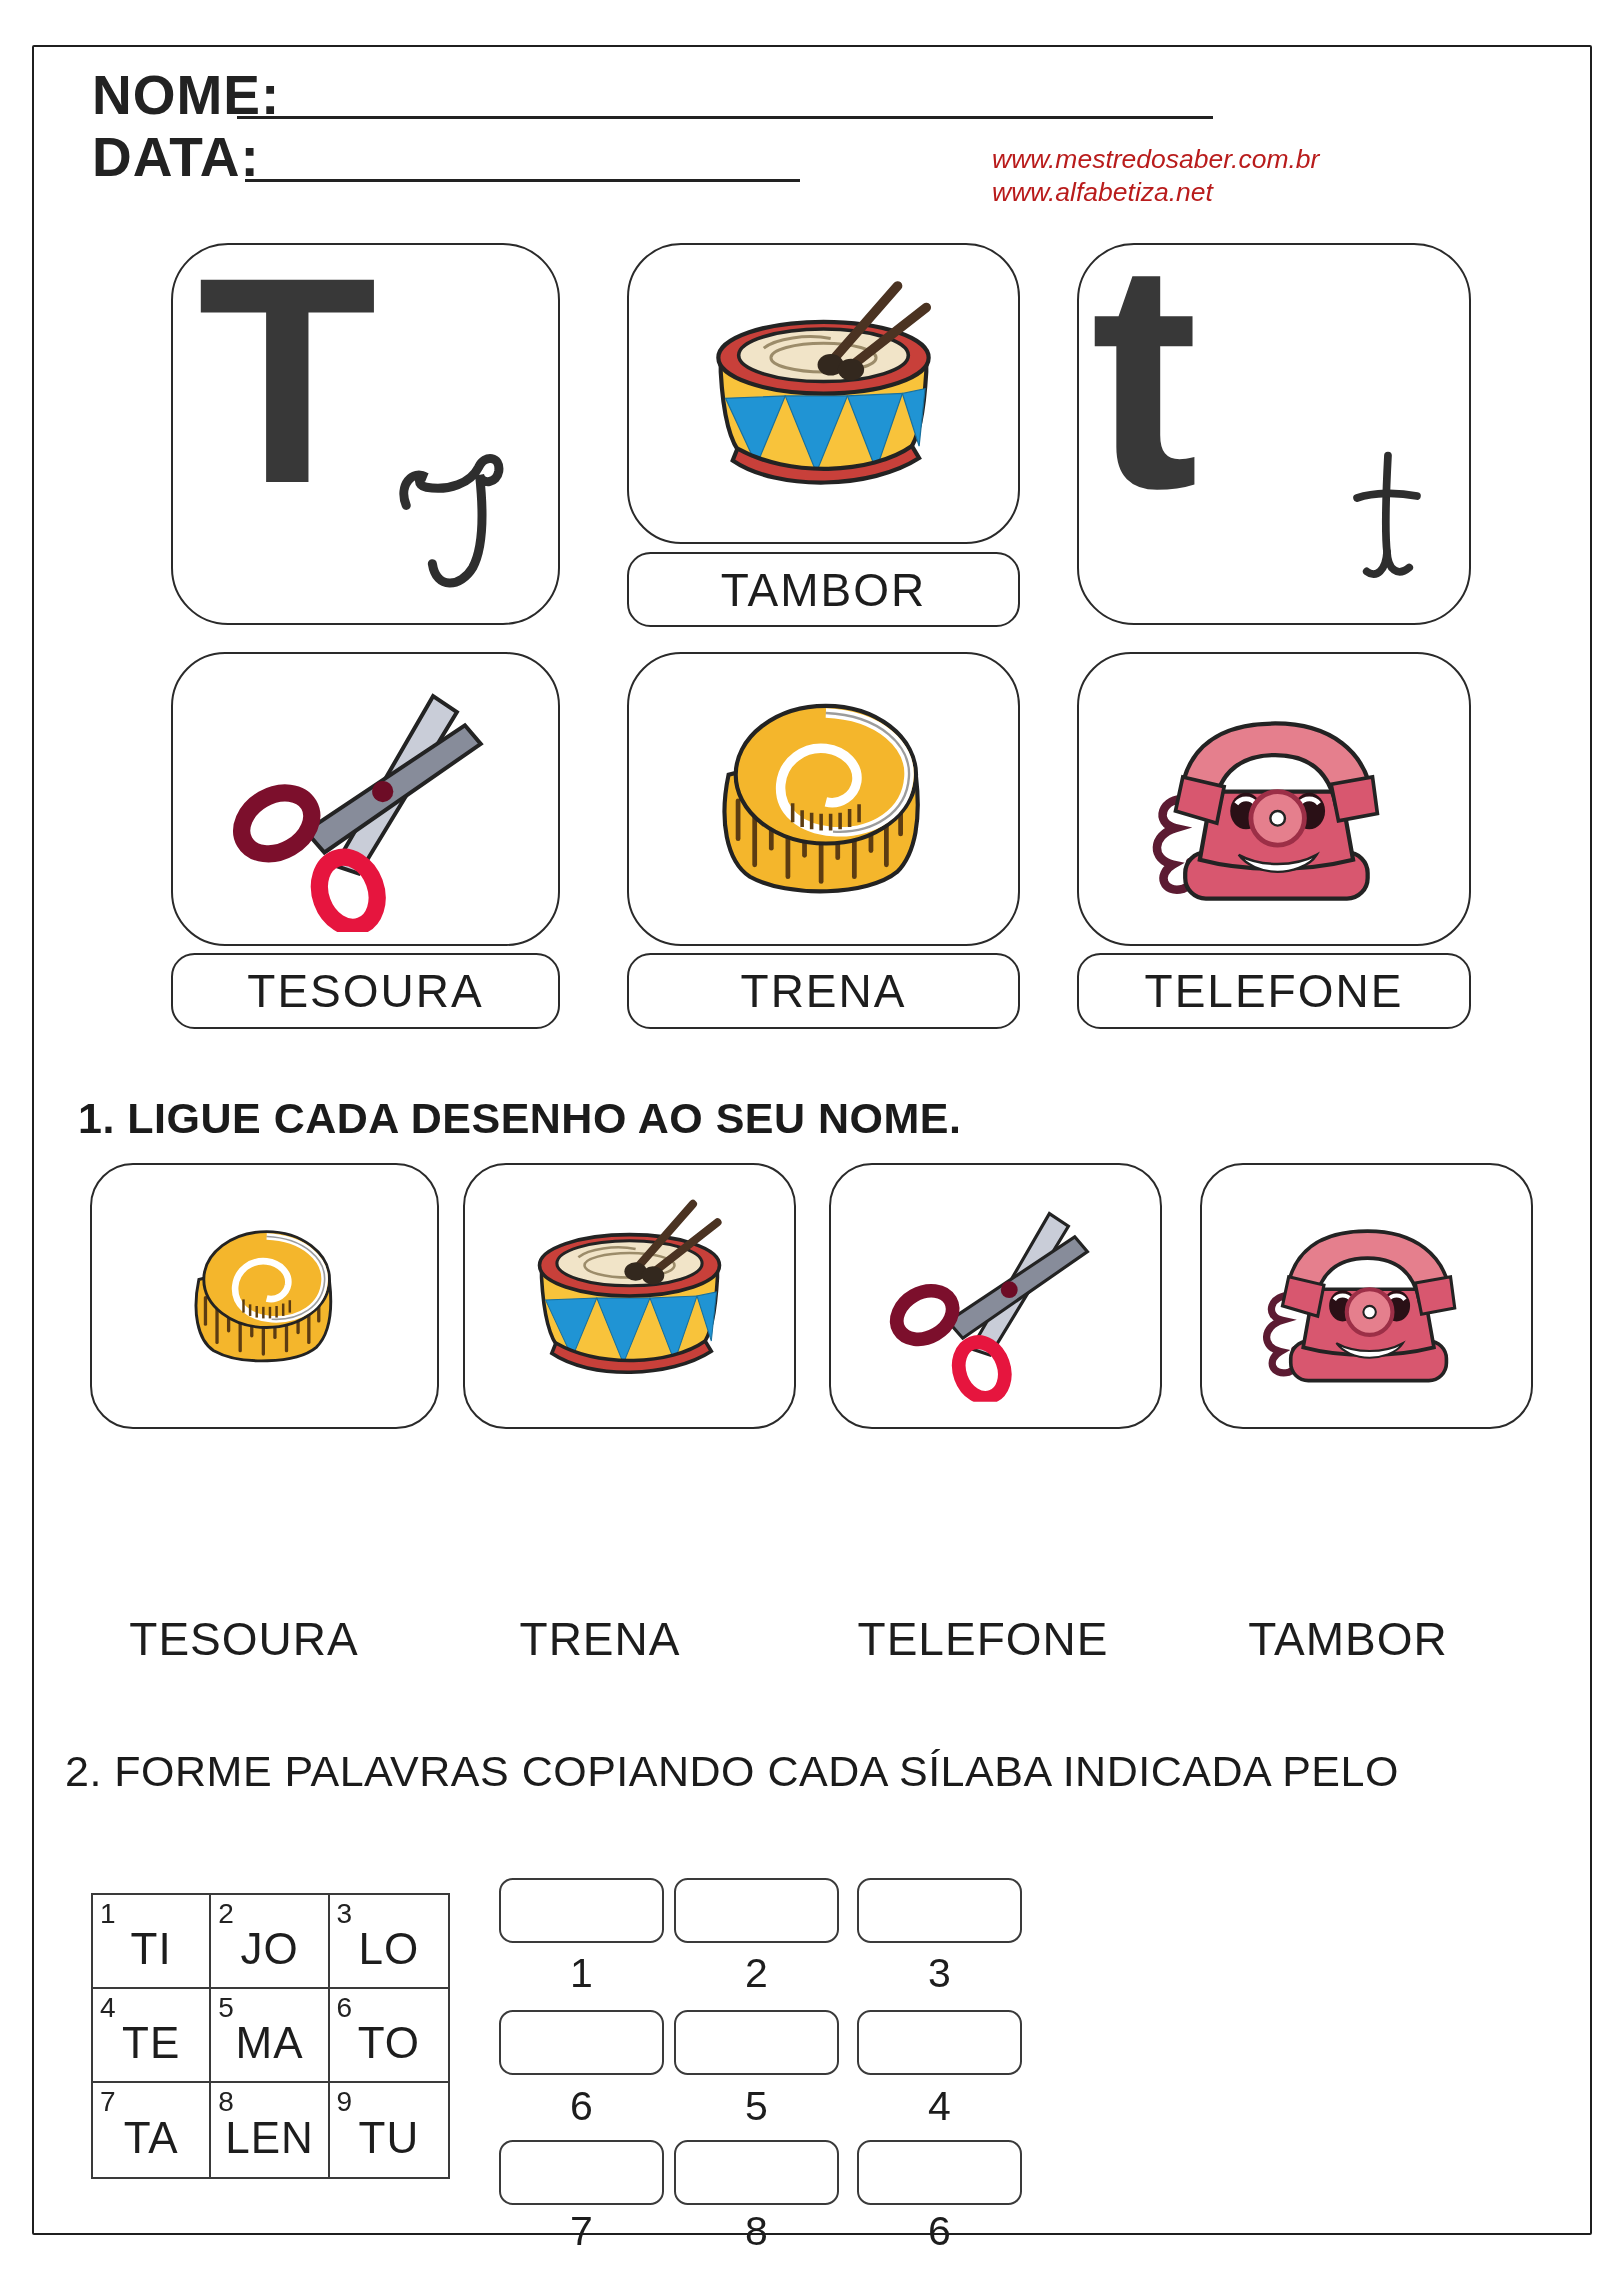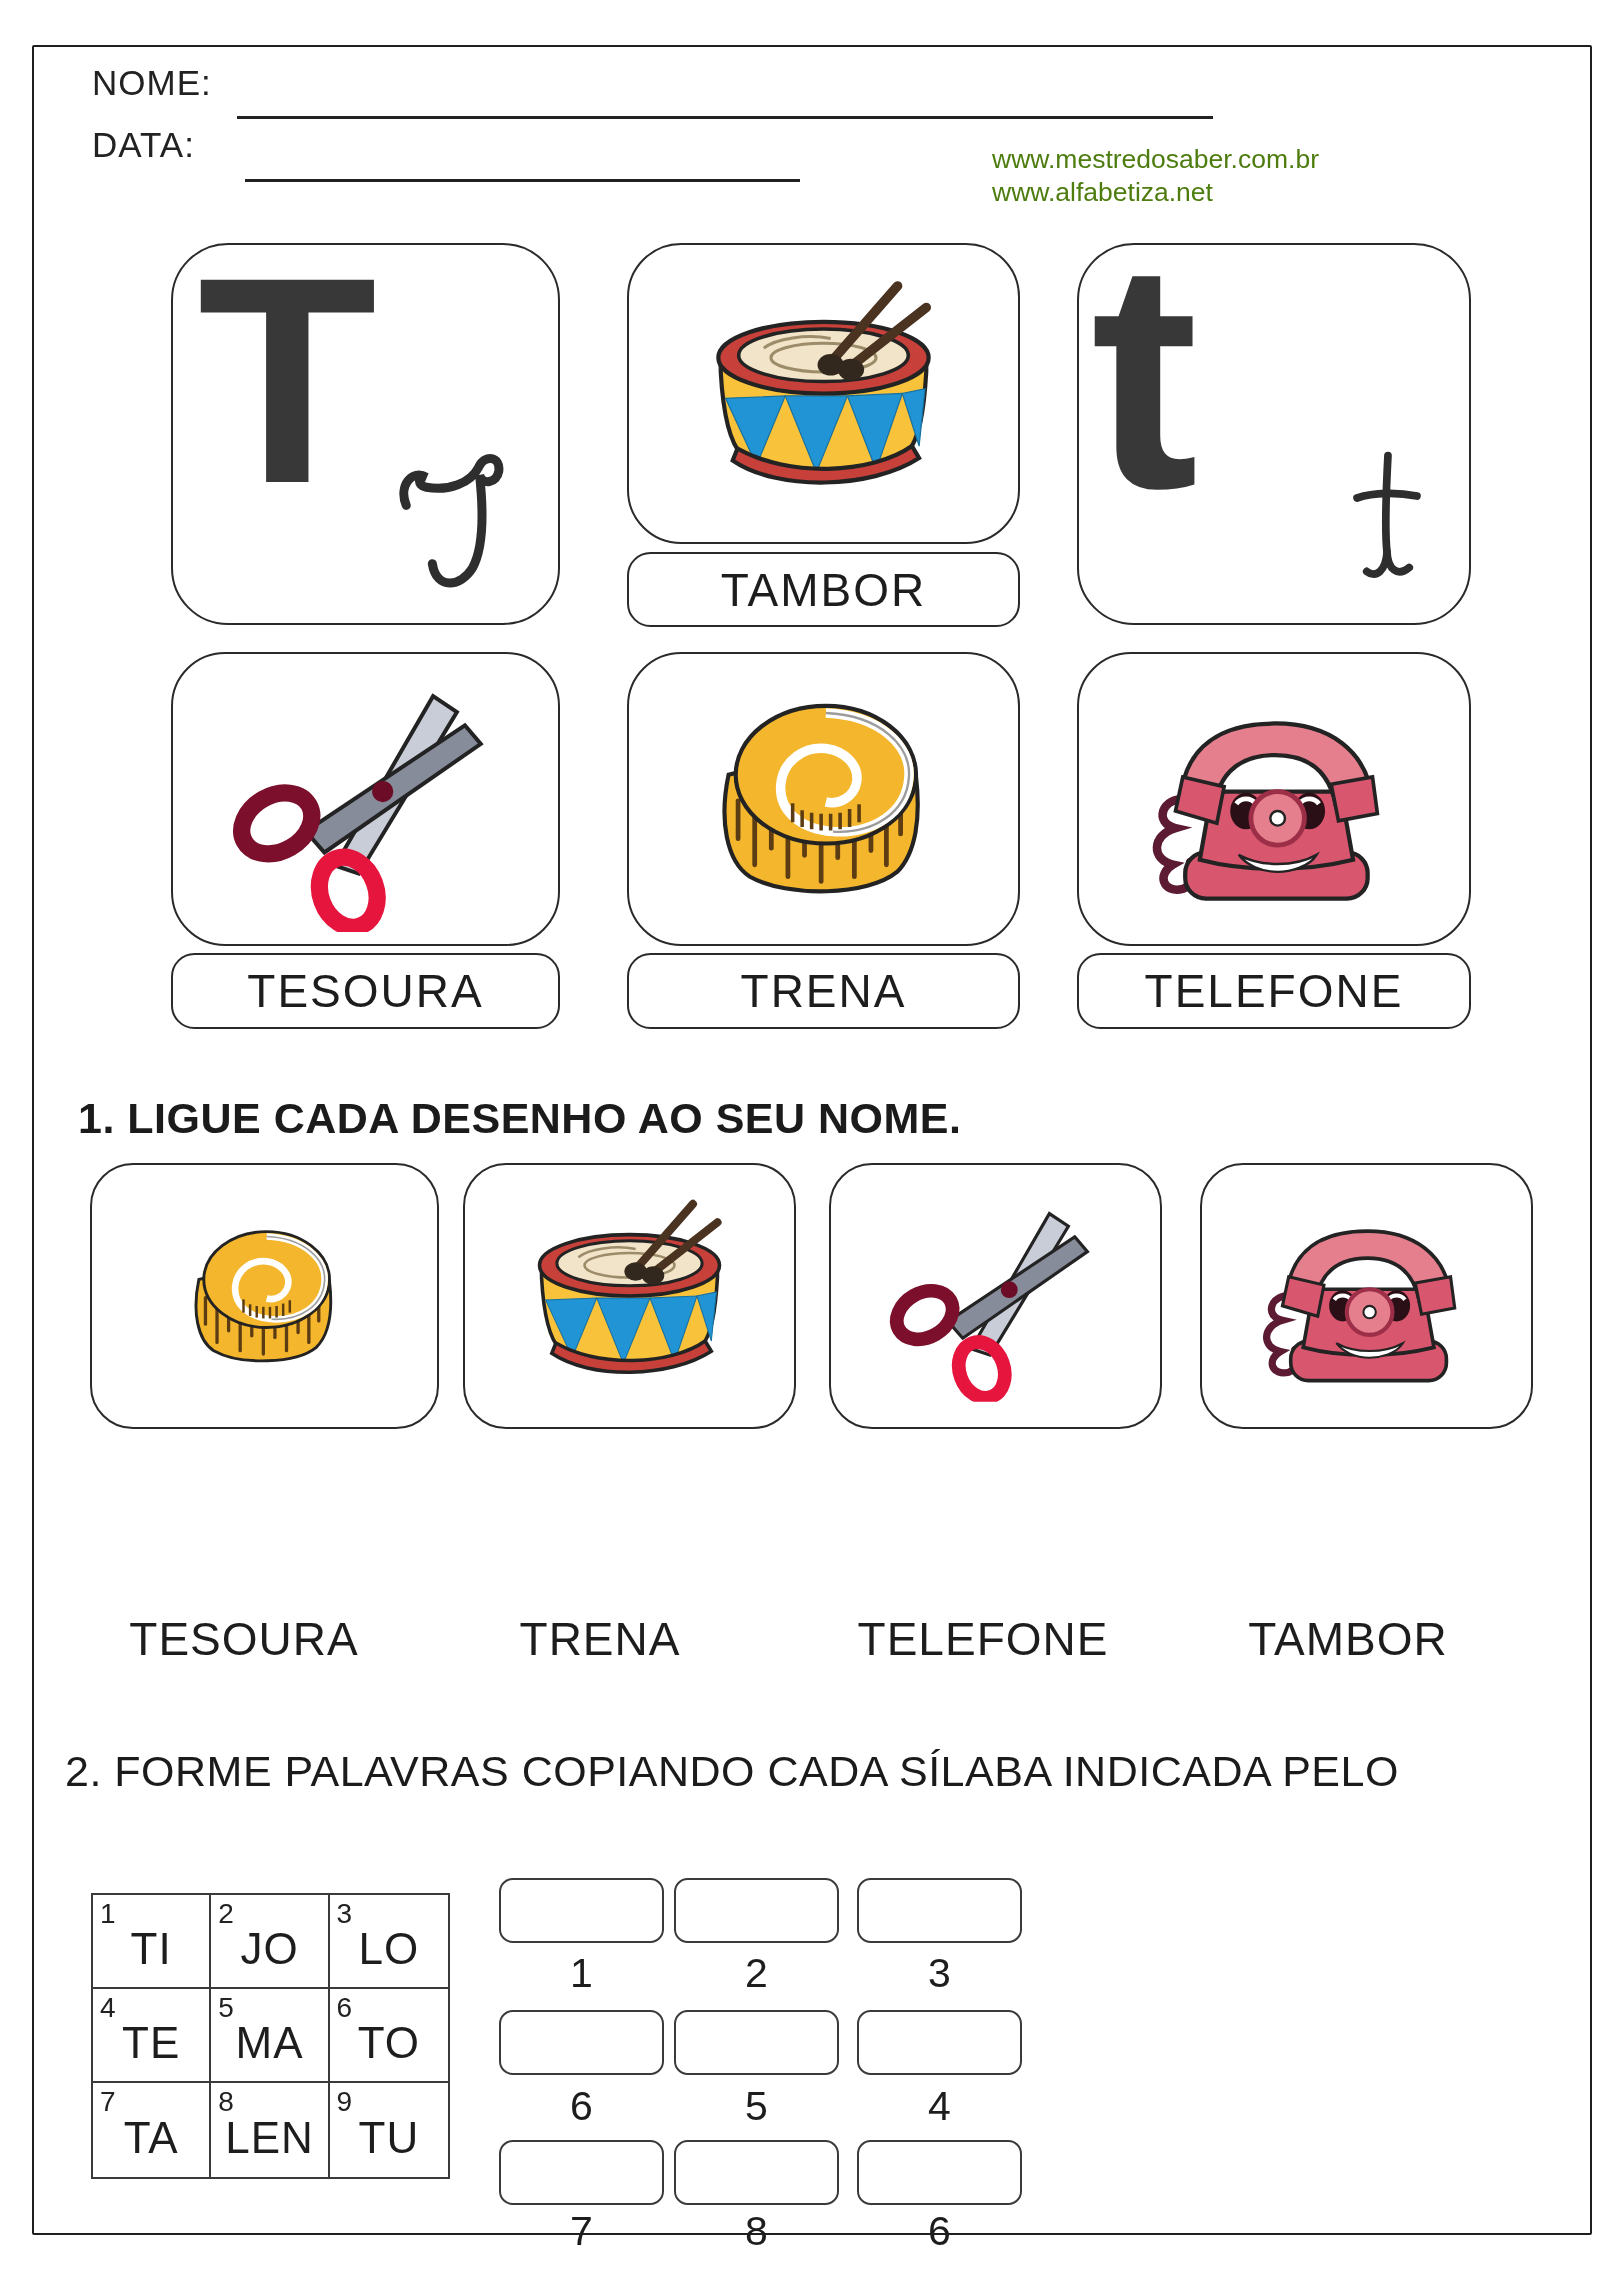--- a/index.html
+++ b/index.html
@@ -5,23 +5,23 @@
   html,body{margin:0;padding:0;background:#ffffff;}
   .page{
     position:relative;width:1621px;height:2293px;background:#ffffff;
     font-family:"Liberation Sans",sans-serif;color:#1d1d1d;overflow:hidden;
   }
   .frame{
     position:absolute;left:32px;top:45px;width:1560px;height:2190px;
     border:2.9px solid #1f1f1f;border-radius:2px;box-sizing:border-box;
   }
   .abs{position:absolute;}
-  .field-label{font-size:35px;font-weight:400;letter-spacing:1px;color:#222;}
+  .field-label{font-size:55px;font-weight:700;letter-spacing:1px;color:#222;}
   .field-line{position:absolute;height:0;border-top:3.9px solid #222;}
-  .site-line{font-size:26.5px;color:#4d7c0f;line-height:33px;white-space:nowrap;}
+  .site-line{font-size:26.5px;color:#b91c1c;line-height:33px;white-space:nowrap;font-style:italic;}
   .card{
     position:absolute;background:#fff;border:2.9px solid #2a2a2a;box-sizing:border-box;
     display:flex;align-items:center;justify-content:center;
   }
   .card-tall{border-radius:57px;}
   .card-img{border-radius:54px;}
   .label-box{
     position:absolute;background:#fff;border:2.9px solid #2a2a2a;box-sizing:border-box;
     border-radius:23.5px;display:flex;align-items:center;justify-content:center;
     font-size:46px;letter-spacing:2px;color:#1d1d1d;font-weight:500;

